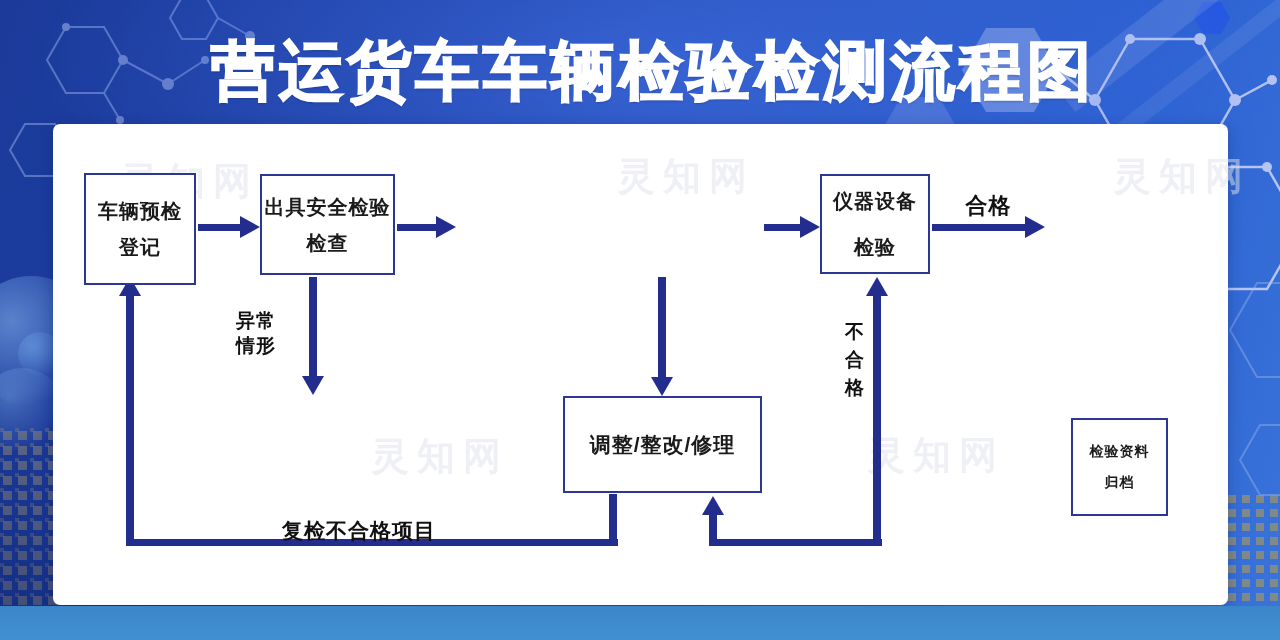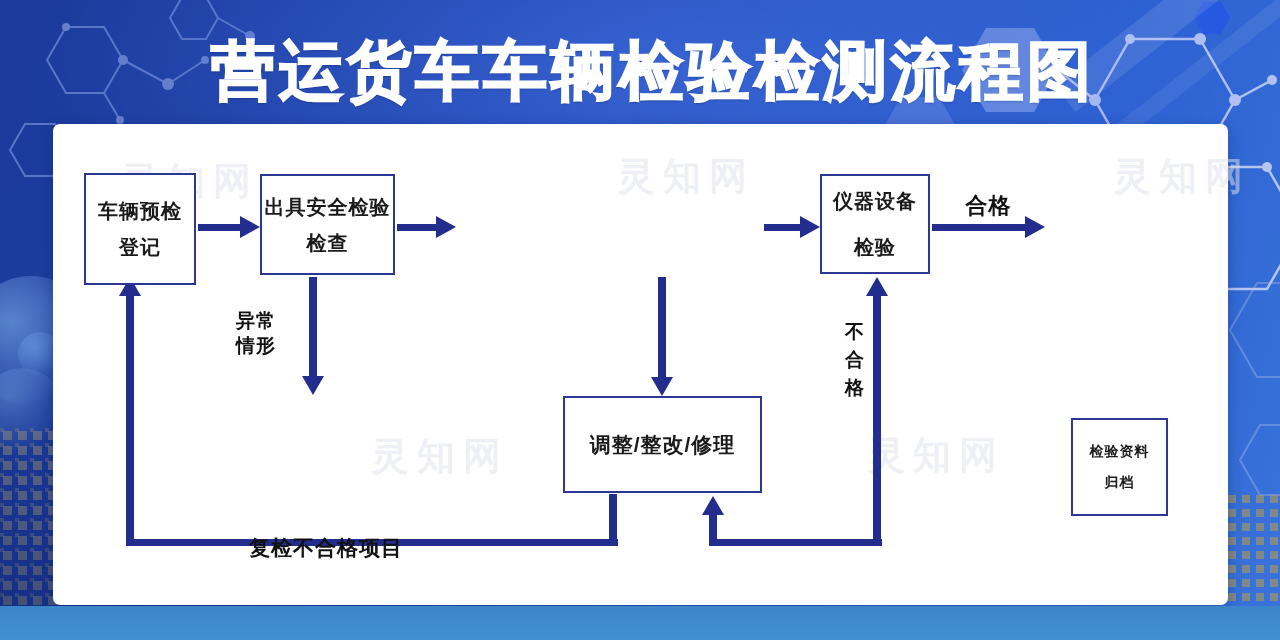--- a/index.html
+++ b/index.html
@@ -36,21 +36,21 @@
   .tri{position:absolute;width:0;height:0;}
   .tri-right{border-top:11px solid transparent;border-bottom:11px solid transparent;border-left:20px solid #222d8e;}
   .tri-down{border-left:11px solid transparent;border-right:11px solid transparent;border-top:19px solid #222d8e;}
   .tri-up{border-left:11px solid transparent;border-right:11px solid transparent;border-bottom:19px solid #222d8e;}
   
   .elabel{position:absolute;color:#111111;font-weight:700;white-space:pre-line;letter-spacing:1px;}
   .lbl-qualified{left:932px;top:191px;width:113px;text-align:center;font-size:22px;}
   .lbl-abnormal{left:236px;top:308px;font-size:19px;line-height:25px;text-align:center;}
   .lbl-cannot{left:495px;top:296px;width:180px;text-align:center;font-size:19px;line-height:23px;}
   .lbl-unqualified{left:842px;top:318px;width:26px;text-align:center;font-size:19px;line-height:28px;}
-  .lbl-recheck{left:249px;top:534px;width:220px;text-align:left;font-size:21px;}
+  .lbl-recheck{left:249px;top:517px;width:220px;text-align:center;font-size:21px;}
   
   .wm{position:absolute;transform:translate(-50%,-50%);font-size:38px;font-weight:700;
     letter-spacing:8px;color:#dfe3ec;opacity:.5;white-space:nowrap;pointer-events:none;}
   
   .decor{position:absolute;pointer-events:none;}
   .bubble{position:absolute;border-radius:50%;pointer-events:none;}
   .bubble1{left:-34px;top:276px;width:130px;height:130px;
     background:radial-gradient(circle at 35% 35%,rgba(150,200,250,.5),rgba(120,170,240,.15) 60%,rgba(120,170,240,0) 72%);}
   .bubble2{left:-20px;top:368px;width:84px;height:84px;
     background:radial-gradient(circle at 35% 35%,rgba(140,190,245,.4),rgba(120,170,240,.1) 60%,rgba(120,170,240,0) 75%);}

